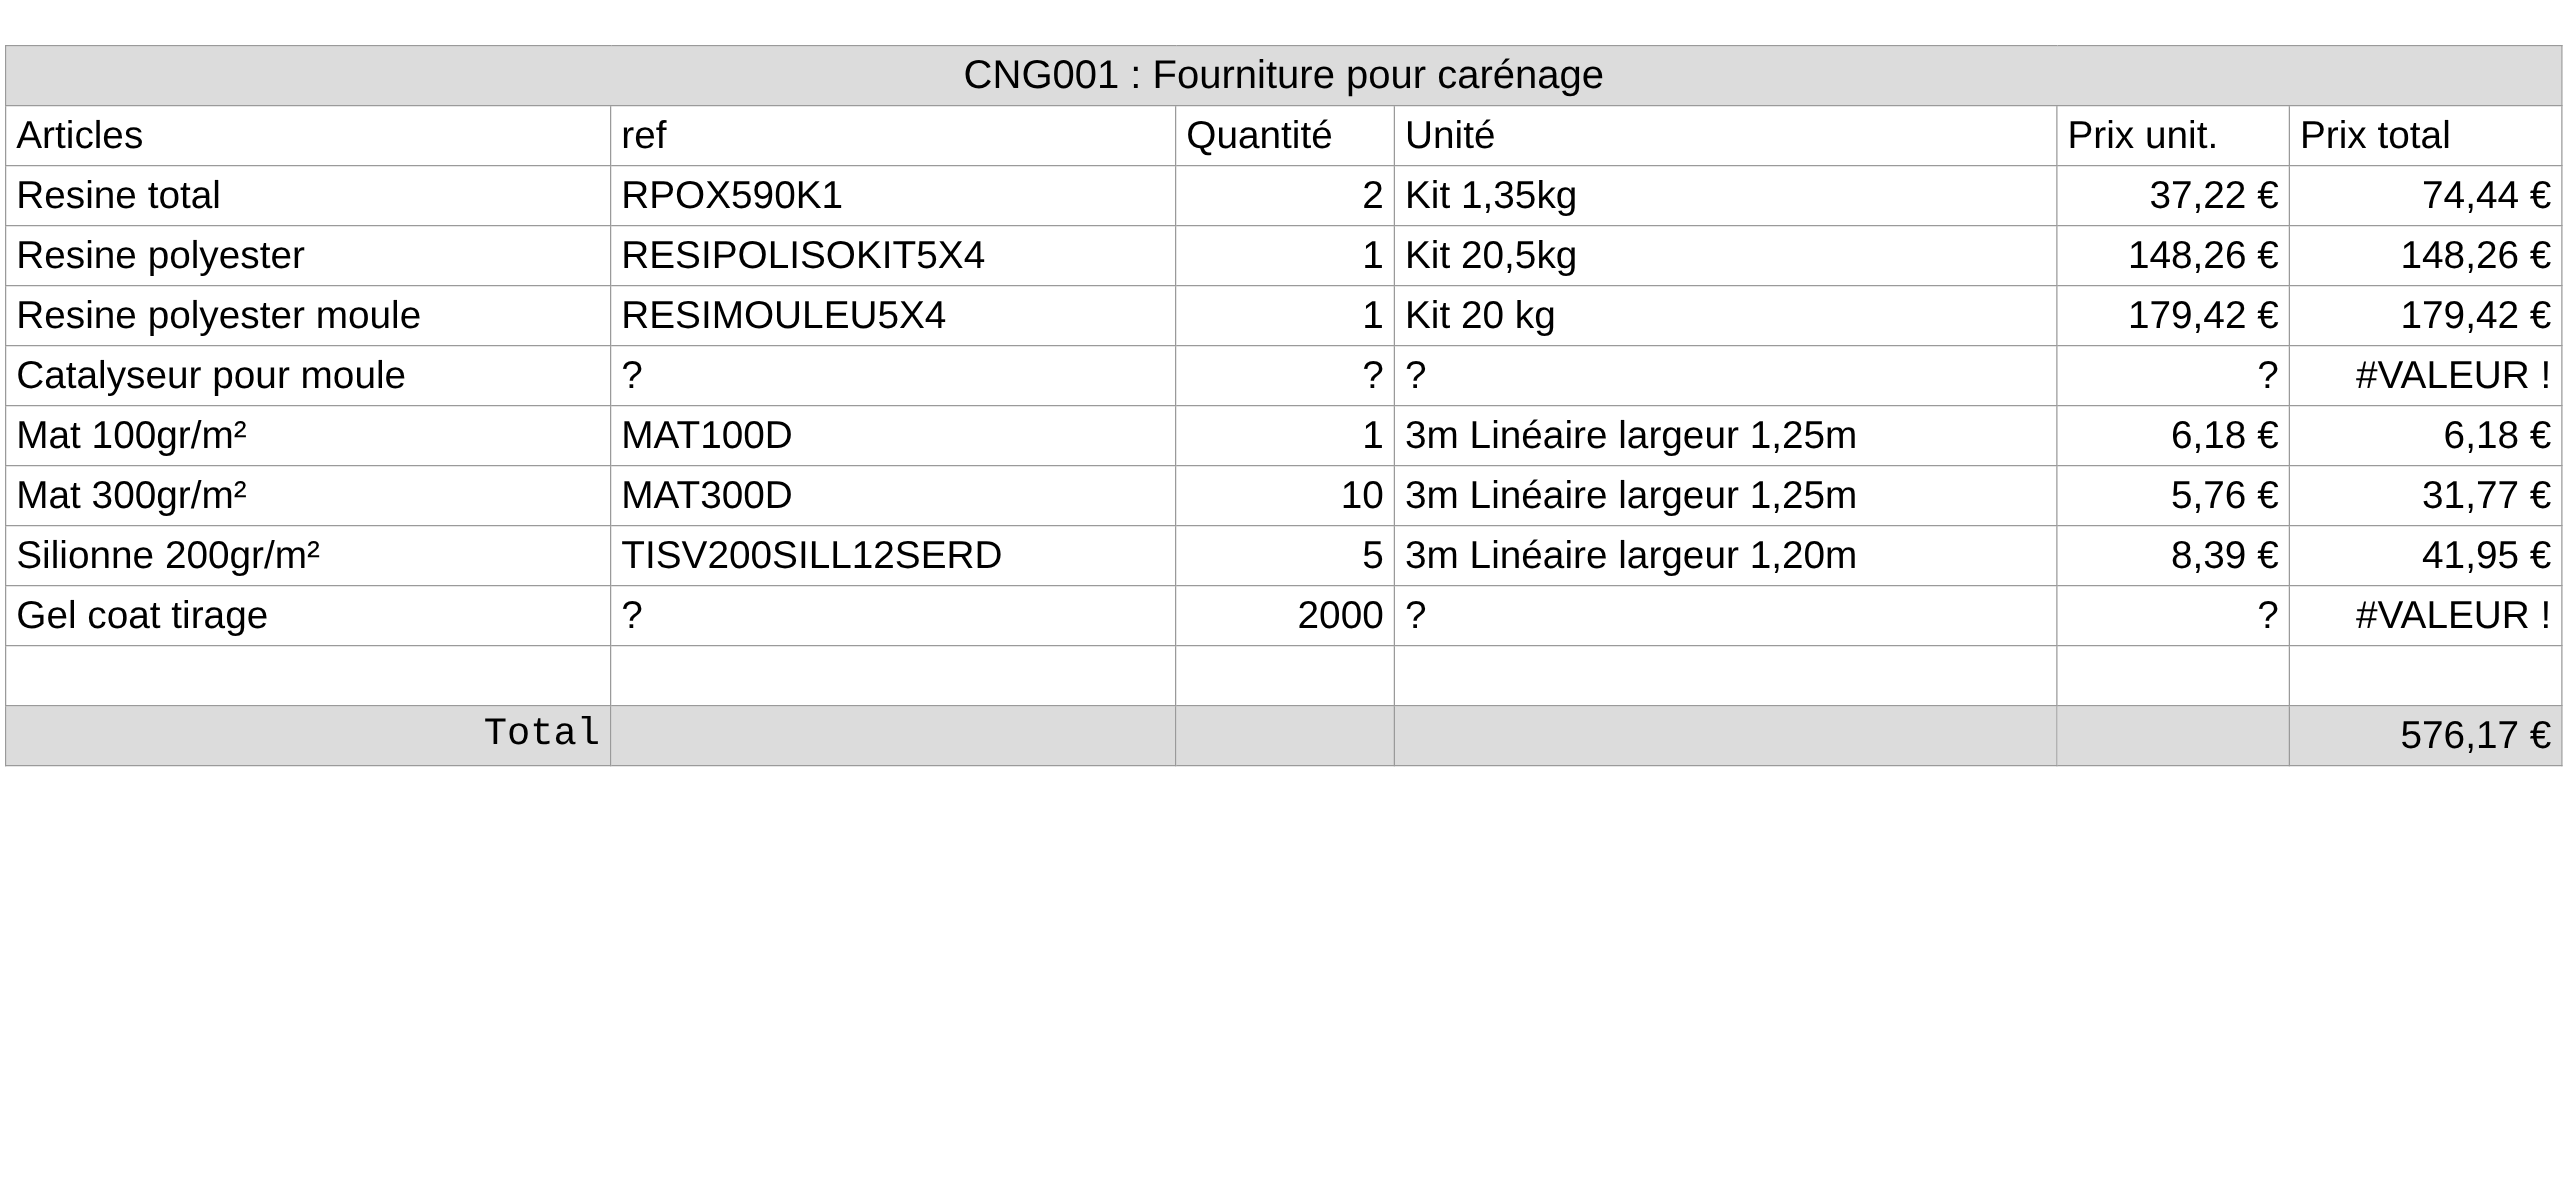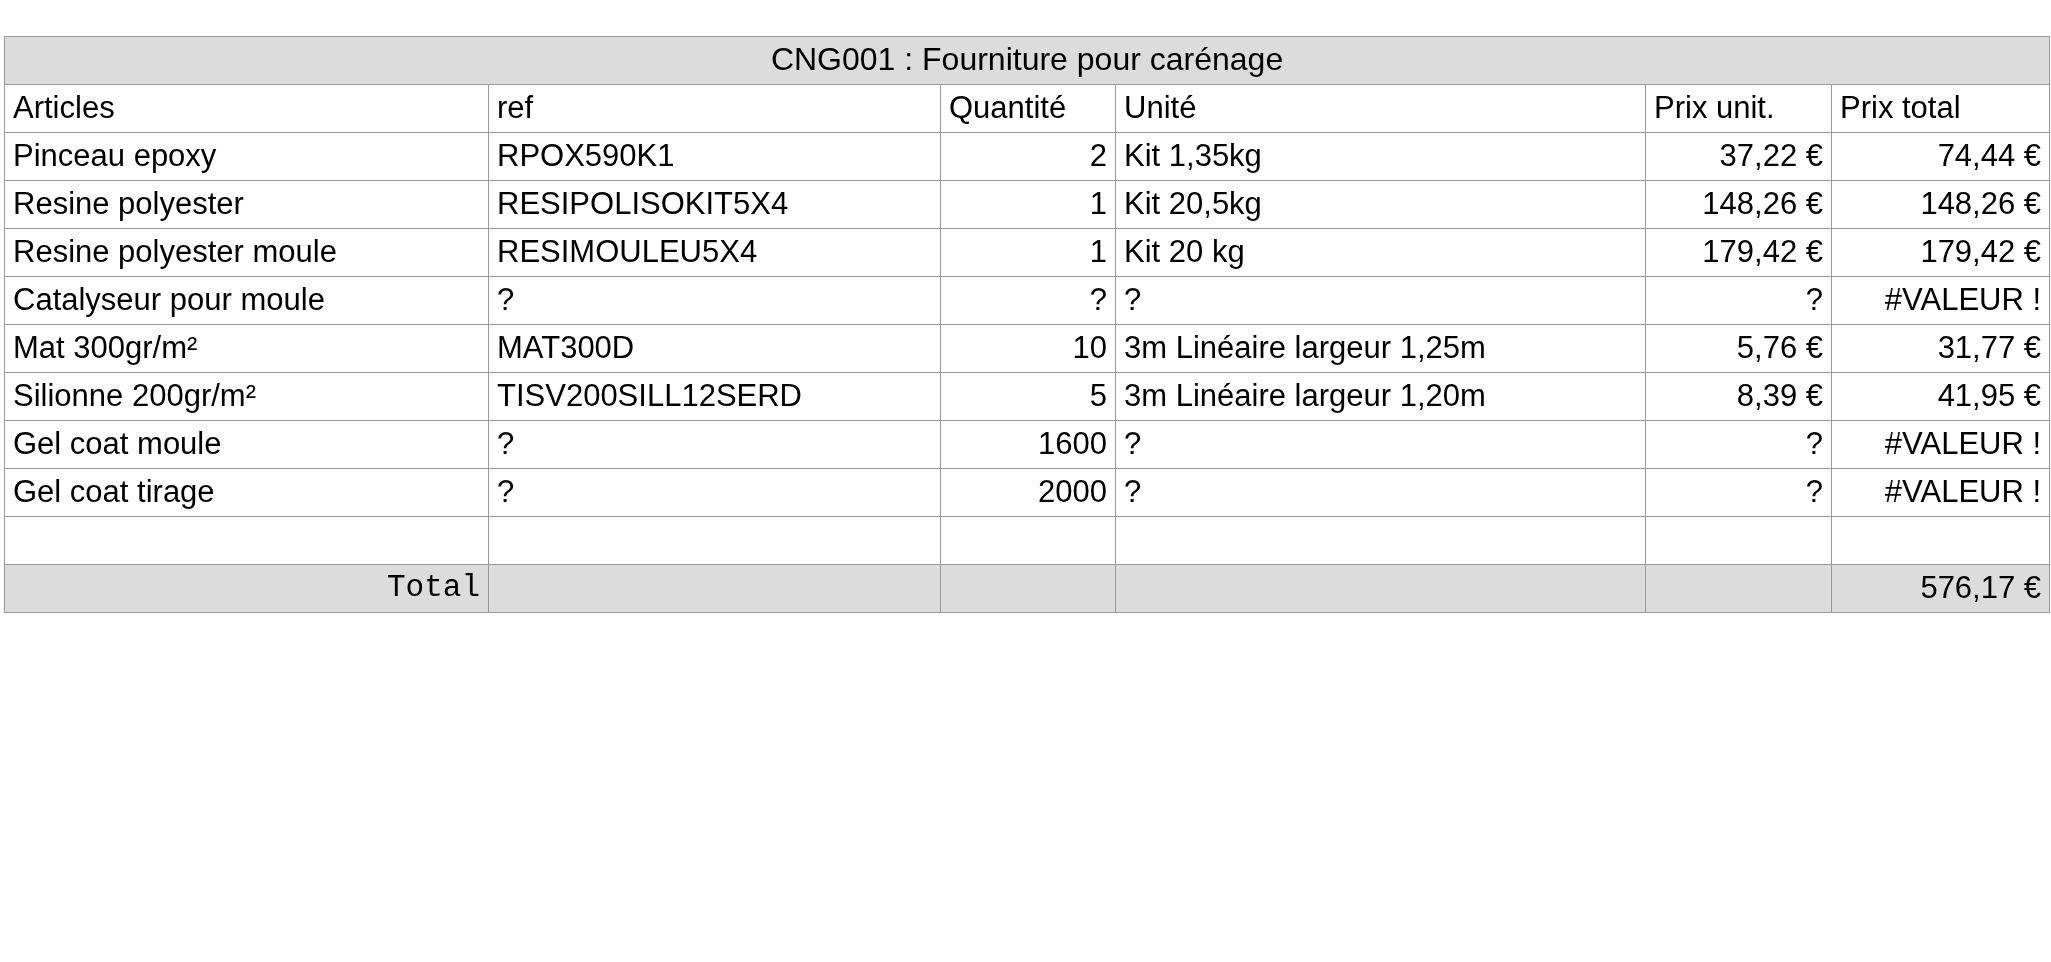--- a/index.html
+++ b/index.html
@@ -84,21 +84,21 @@
       <tr class="hdr">
         <td class="txt">Articles</td>
         <td class="txt">ref</td>
         <td class="txt">Quantité</td>
         <td class="txt">Unité</td>
         <td class="txt">Prix unit.</td>
         <td class="txt">Prix total</td>
       </tr>
 
       <tr>
-        <td class="txt">Pinceau epoxy</td>
+        <td class="txt">Resine total</td>
         <td class="txt">RPOX590K1</td>
         <td class="num">2</td>
         <td class="txt">Kit 1,35kg</td>
         <td class="num">37,22 €</td>
         <td class="num">74,44 €</td>
       </tr>
       <tr>
         <td class="txt">Resine polyester</td>
         <td class="txt">RESIPOLISOKIT5X4</td>
         <td class="num">1</td>
@@ -116,42 +116,42 @@
       </tr>
       <tr>
         <td class="txt">Catalyseur pour moule</td>
         <td class="txt">?</td>
         <td class="num">?</td>
         <td class="txt">?</td>
         <td class="num">?</td>
         <td class="num">#VALEUR !</td>
       </tr>
       <tr>
+        <td class="txt">Mat 100gr/m²</td>
+        <td class="txt">MAT100D</td>
+        <td class="num">1</td>
+        <td class="txt">3m Linéaire largeur 1,25m</td>
+        <td class="num">6,18 €</td>
+        <td class="num">6,18 €</td>
+      </tr>
+      <tr>
         <td class="txt">Mat 300gr/m²</td>
         <td class="txt">MAT300D</td>
         <td class="num">10</td>
         <td class="txt">3m Linéaire largeur 1,25m</td>
         <td class="num">5,76 €</td>
         <td class="num">31,77 €</td>
       </tr>
       <tr>
         <td class="txt">Silionne 200gr/m²</td>
         <td class="txt">TISV200SILL12SERD</td>
         <td class="num">5</td>
         <td class="txt">3m Linéaire largeur 1,20m</td>
         <td class="num">8,39 €</td>
         <td class="num">41,95 €</td>
-      </tr>
-      <tr>
-        <td class="txt">Gel coat moule</td>
-        <td class="txt">?</td>
-        <td class="num">1600</td>
-        <td class="txt">?</td>
-        <td class="num">?</td>
-        <td class="num">#VALEUR !</td>
       </tr>
       <tr>
         <td class="txt">Gel coat tirage</td>
         <td class="txt">?</td>
         <td class="num">2000</td>
         <td class="txt">?</td>
         <td class="num">?</td>
         <td class="num">#VALEUR !</td>
       </tr>
       <tr class="blank-row">

